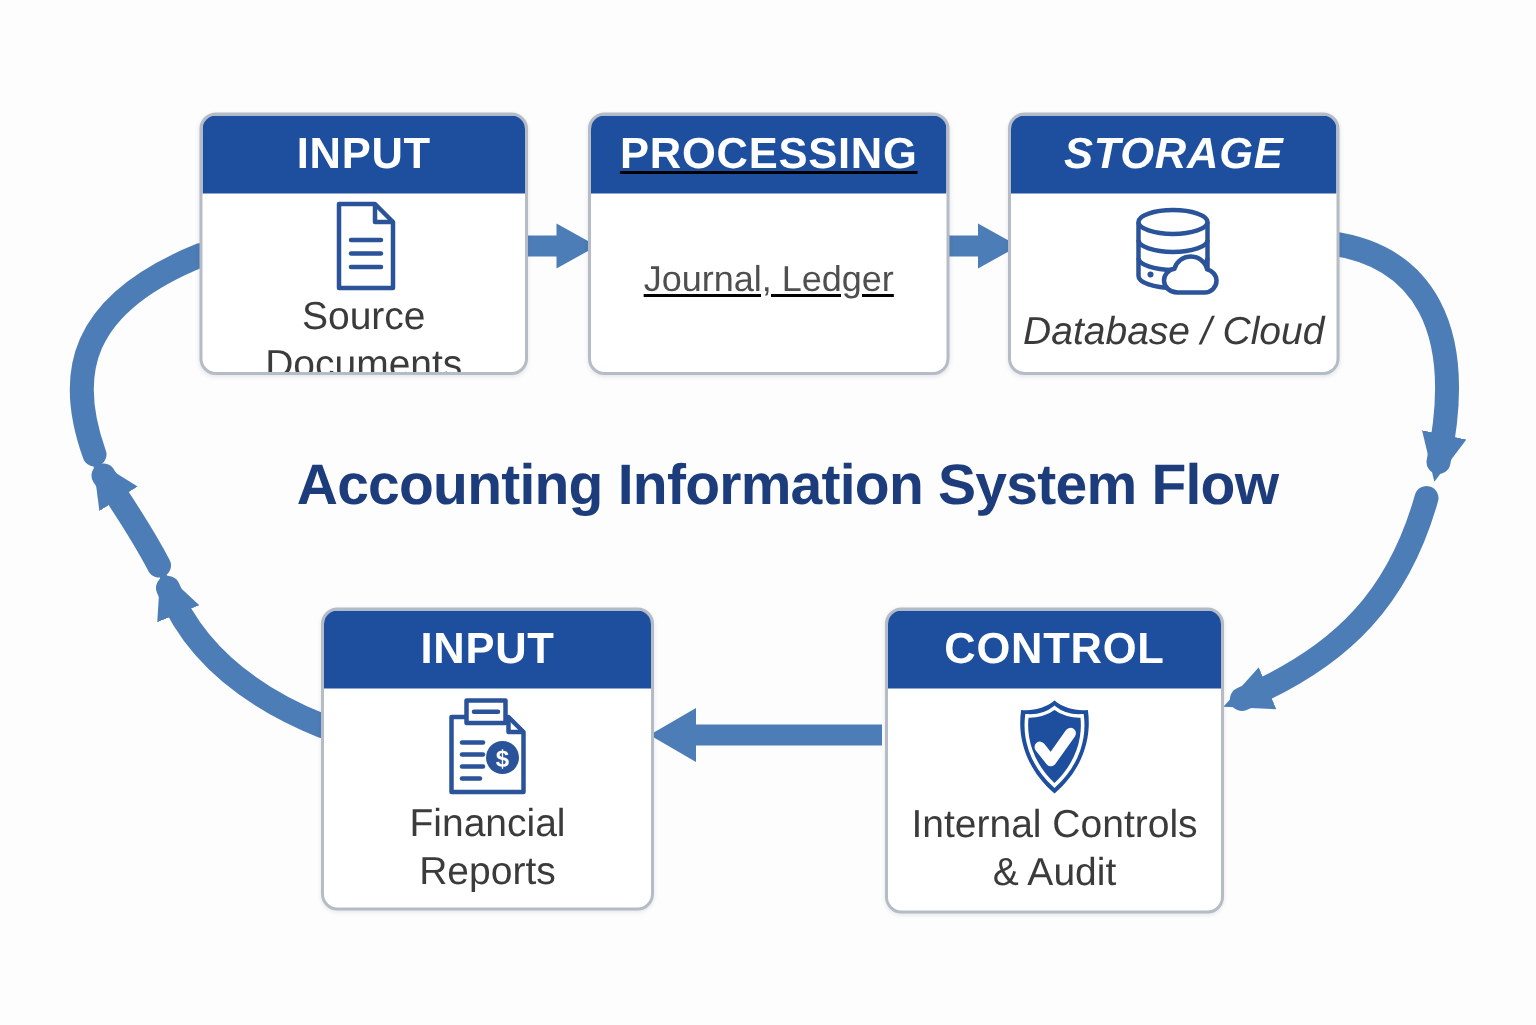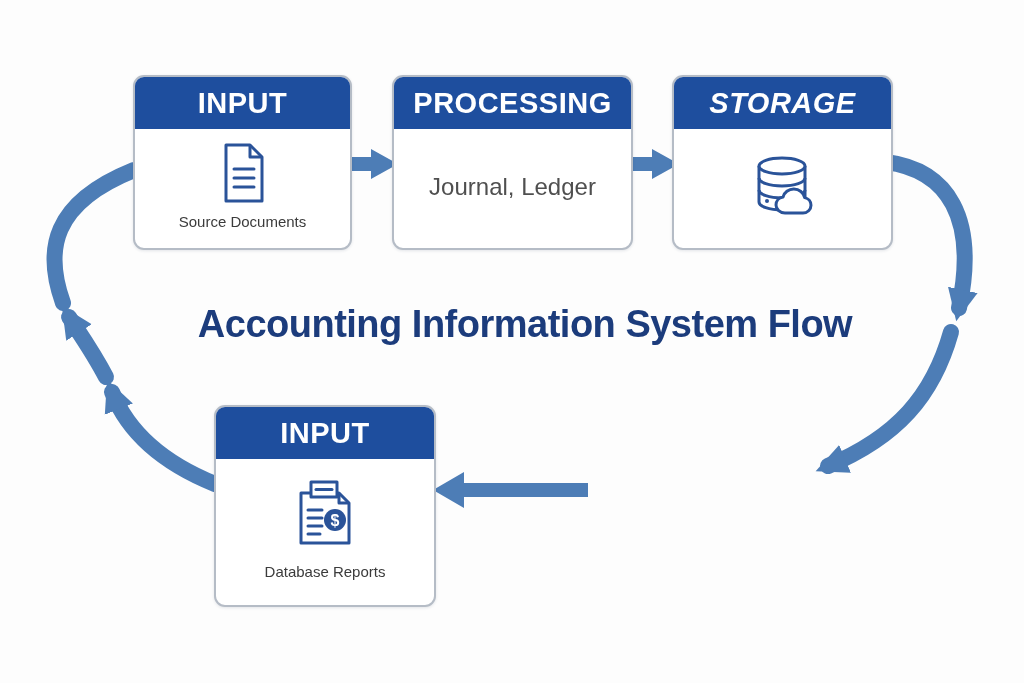--- a/index.html
+++ b/index.html
@@ -32,26 +32,26 @@
     background:var(--header-blue,#1e4e9e);
     color:#fff;font-weight:bold;font-size:29px;letter-spacing:.5px;
     display:flex;align-items:center;justify-content:center;
   }
   .body{
     flex:1;display:flex;flex-direction:column;
     align-items:center;justify-content:space-evenly;
     padding:4px 8px 8px;
   }
   .desc{
-    color:var(--body-text,#3b3b3b);font-size:15px;text-align:center;line-height:1.22;
+    color:var(--body-text,#3b3b3b);font-size:26px;text-align:center;line-height:1.22;
   }
   .desc.light{color:#4f4f4f;font-size:24px;}
 
   #node-input{left:133px;top:75px;width:215px;height:171px;}
-  #node-processing{left:392px;top:75px;width:237px;height:171px;}
+  #node-processing{left:392px;top:75px;width:237px;height:171px;text-decoration:underline;}
   #node-storage{left:672px;top:75px;width:217px;height:171px;font-style:italic;}
   #node-output{left:214px;top:405px;width:218px;height:198px;}
   #node-control{left:590px;top:405px;width:222px;height:200px;}
 
   
   .title{
     position:absolute;left:0;top:303px;width:100%;
     text-align:center;padding-left:26px;box-sizing:border-box;
     font-size:38px;font-weight:bold;color:var(--title-navy,#1c3c7c);
     letter-spacing:-0.5px;
@@ -131,40 +131,57 @@
     </div>
     <div class="body">
       <svg width="66" height="64" viewBox="0 0 66 64">
         <path class="st" d="M9 11 V47 A23 8 0 0 0 55 47 V11"></path>
         <ellipse class="st" cx="32" cy="11" rx="23" ry="8"></ellipse>
         <path class="nf" d="M9 23 A23 8 0 0 0 55 23"></path>
         <path class="nf" d="M9 35 A23 8 0 0 0 55 35"></path>
         <circle class="dot" cx="17" cy="46" r="2"></circle>
         <path class="st" d="M35 58 c-5 0 -9 -3.6 -9 -8 c0 -4 3 -7.3 7 -7.9 c1.2 -4.7 5.6 -8.1 10.8 -8.1 c5.4 0 9.9 3.7 10.9 8.6 c3.6 .8 6.3 3.9 6.3 7.6 c0 4.3 -3.6 7.8 -8 7.8 z"></path>
       </svg>
+      <div class="desc">Database / Cloud</div>
     </div>
   </div>
 
   <div class="node" id="node-output">
     <div class="hdr">
       <span>INPUT</span>
     </div>
     <div class="body">
       <svg width="62" height="70" viewBox="0 0 62 70">
         <path class="st" d="M7 15 H45 L55 25 V65 H7 Z"></path>
         <path class="nf" d="M45 15 V25 H55"></path>
         <rect class="st" x="17" y="4" width="26" height="15"></rect>
         <line class="ln" x1="22" y1="11.5" x2="38" y2="11.5"></line>
         <line class="ln" x1="14" y1="32" x2="28" y2="32"></line>
         <line class="ln" x1="14" y1="40" x2="28" y2="40"></line>
         <line class="ln" x1="14" y1="48" x2="28" y2="48"></line>
         <line class="ln" x1="14" y1="56" x2="26" y2="56"></line>
         <circle class="badge" cx="41" cy="42" r="11"></circle>
         <text class="badge-txt" x="41" y="48">$</text>
       </svg>
-      <div class="desc">Database Reports</div>
+      <div class="desc">Financial Reports</div>
     </div>
   </div>
 
+  <div class="node" id="node-control">
+    <div class="hdr">
+      <span>CONTROL</span>
+    </div>
+    <div class="body">
+      <svg width="60" height="68" viewBox="0 0 62 70">
+        <path class="shield" d="M31 2 C37 7 46 9.5 54 8.5 C56.5 26 52 48 31 66 C10 48 5.5 26 8 8.5 C16 9.5 25 7 31 2 Z"></path>
+        <path class="shield-inner" d="M31 7 C36 11 43.5 13 50 12.5 C51.8 27 47.8 45 31 60.5 C14.2 45 10.2 27 12 12.5 C18.5 13 26 11 31 7 Z"></path>
+        <path class="check" d="M21 34 L28.5 43.5 L42 24.5"></path>
+      </svg>
+      <div class="desc">
+        <div>Internal Controls</div>
+        <div>&amp; Audit</div>
+      </div>
+    </div>
+  </div>
 
   <div class="title">Accounting Information System Flow</div>
 
 </div>
 
 </body></html>

